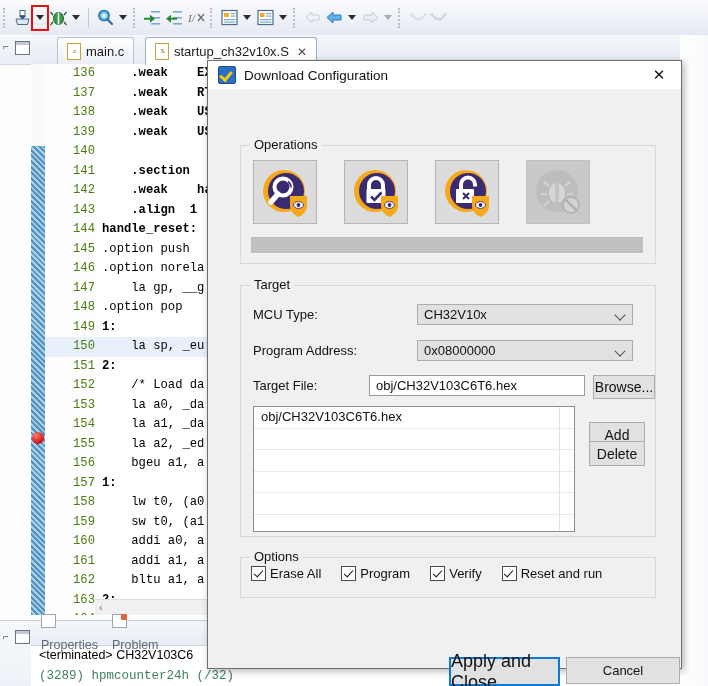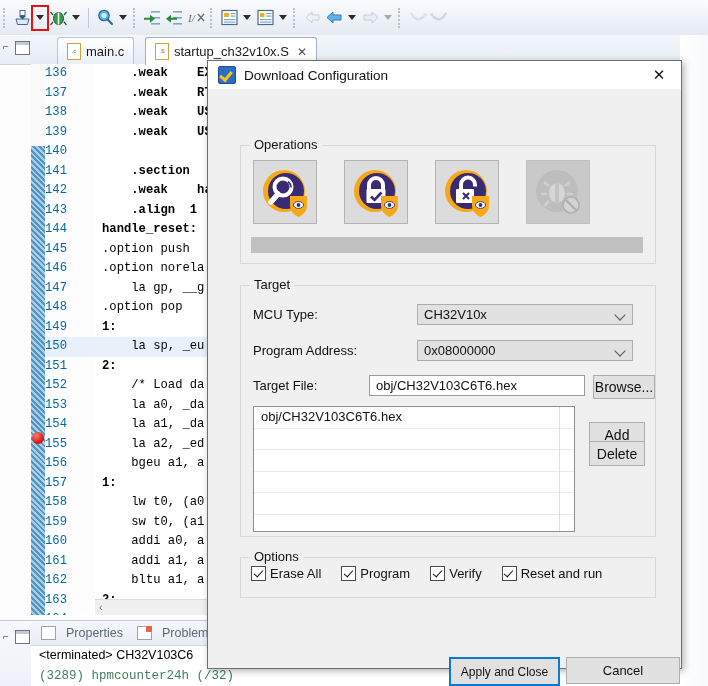--- a/index.html
+++ b/index.html
@@ -125,22 +125,22 @@
   }
   .code-lines {
     position: absolute; left: 14px; top: 0; width: 663px; height: 551px;
     font-family: "Liberation Mono", monospace; font-size: 12.2px;
   }
   .cl {
     position: relative; height: 19.5px; line-height: 19.5px;
     white-space: pre; display: flex;
   }
   .cl .ln {
-    width: 50px; text-align: left; padding-right: 3px;
-    color: #0369a1; flex: 0 0 50px;
+    width: 50px; text-align: right; padding-right: 3px;
+    color: #4d7c0f; flex: 0 0 50px;
   }
   .cl .src { padding-left: 4px; color: #000; }
   .cl.hi { background: #e8f0fb; }
   .k-dir { color: #7f0055; font-weight: bold; }
   .k-lbl { color: #7f0055; font-weight: bold; }
   .k-cmt { color: #3f7f5f; }
   .k-plain { color: #000; }
 
   .hscroll {
     position: absolute; left: 64px; bottom: 0; width: 613px; height: 15px;
@@ -152,21 +152,21 @@
   .bottom-view {
     position: absolute; left: 31px; top: 620px; width: 677px; height: 66px;
     background: #ffffff; border-top: 1px solid #c3cad6;
   }
   .bv-tabs {
     position: absolute; left: 0; top: 0; height: 24px; width: 677px;
     background: linear-gradient(to bottom,#f4f7fb,#e8edf4);
     display: flex; align-items: center; gap: 14px; padding-left: 10px;
     border-bottom: 1px solid #cdd4e0;
   }
-  .bv-tab { display:flex; gap:10px; font-size:12.5px; color:#5e6878; }
+  .bv-tab { display:flex; gap:10px; font-size:12.5px; color:#5e6878;flex-direction:column; }
   .bv-ico1 { width:13px;height:12px;border:1px solid #9aa4b2;background:#fff; }
   .bv-ico1::before{content:"";position:absolute;}
   .bv-ico2 { width:13px;height:12px;border:1px solid #9aa4b2;background:#fff;position:relative;}
   .bv-ico2::after{content:"";position:absolute;right:-1px;top:-1px;width:6px;height:6px;background:#e8633a;border-radius:1px;}
   .bv-line1 {
     position: absolute; left: 8px; top: 27px; font-size: 12.5px; color: #000;
     white-space: nowrap;
   }
   .bv-line2 {
     position: absolute; left: 8px; top: 48px; font-size: 12.5px;
@@ -295,21 +295,21 @@
     content: ""; position: absolute; left: 3.5px; top: 0.5px;
     width: 4px; height: 8px;
     border: solid #111; border-width: 0 1.6px 1.6px 0;
     transform: rotate(42deg);
   }
 
   
   #apply-btn {
     position: absolute; left: 241px; top: 568px; width: 107px; height: 25px;
     background: #e1e1e1; border: 2px solid #0a7ad4;
-    font-size: 12px; color: #111;
+    font-size: 18px; color: #111;
     display: flex; align-items: center; justify-content: center;
   }
   #cancel-btn {
     position: absolute; left: 358px; top: 568px; width: 112px; height: 25px;
     background: #e1e1e1; border: 1px solid #adadad;
     font-size: 13px; color: #111;
     display: flex; align-items: center; justify-content: center;
   }
 
   

